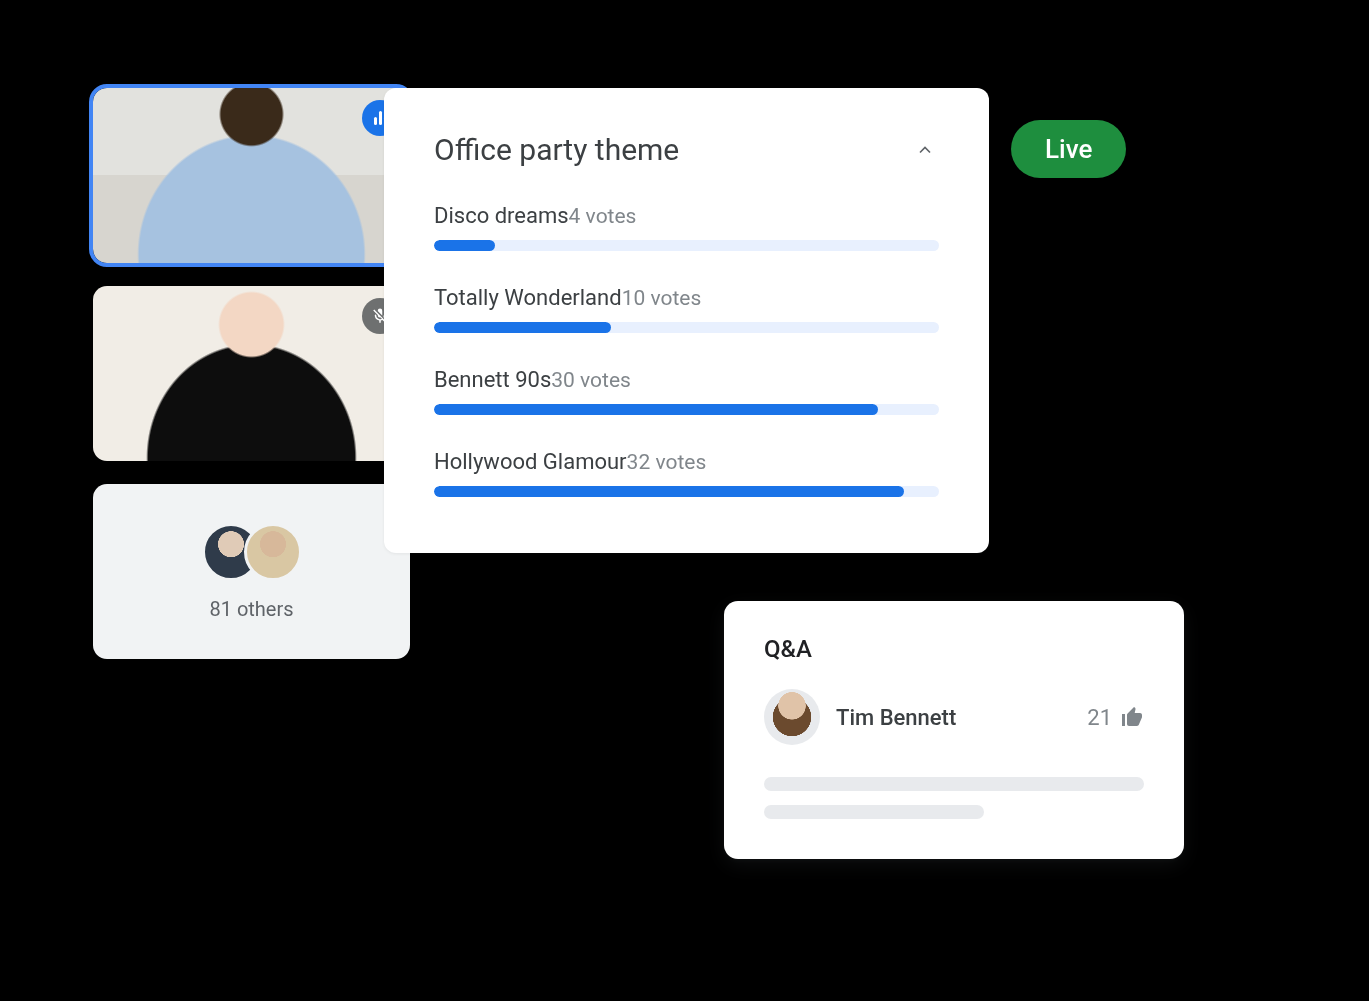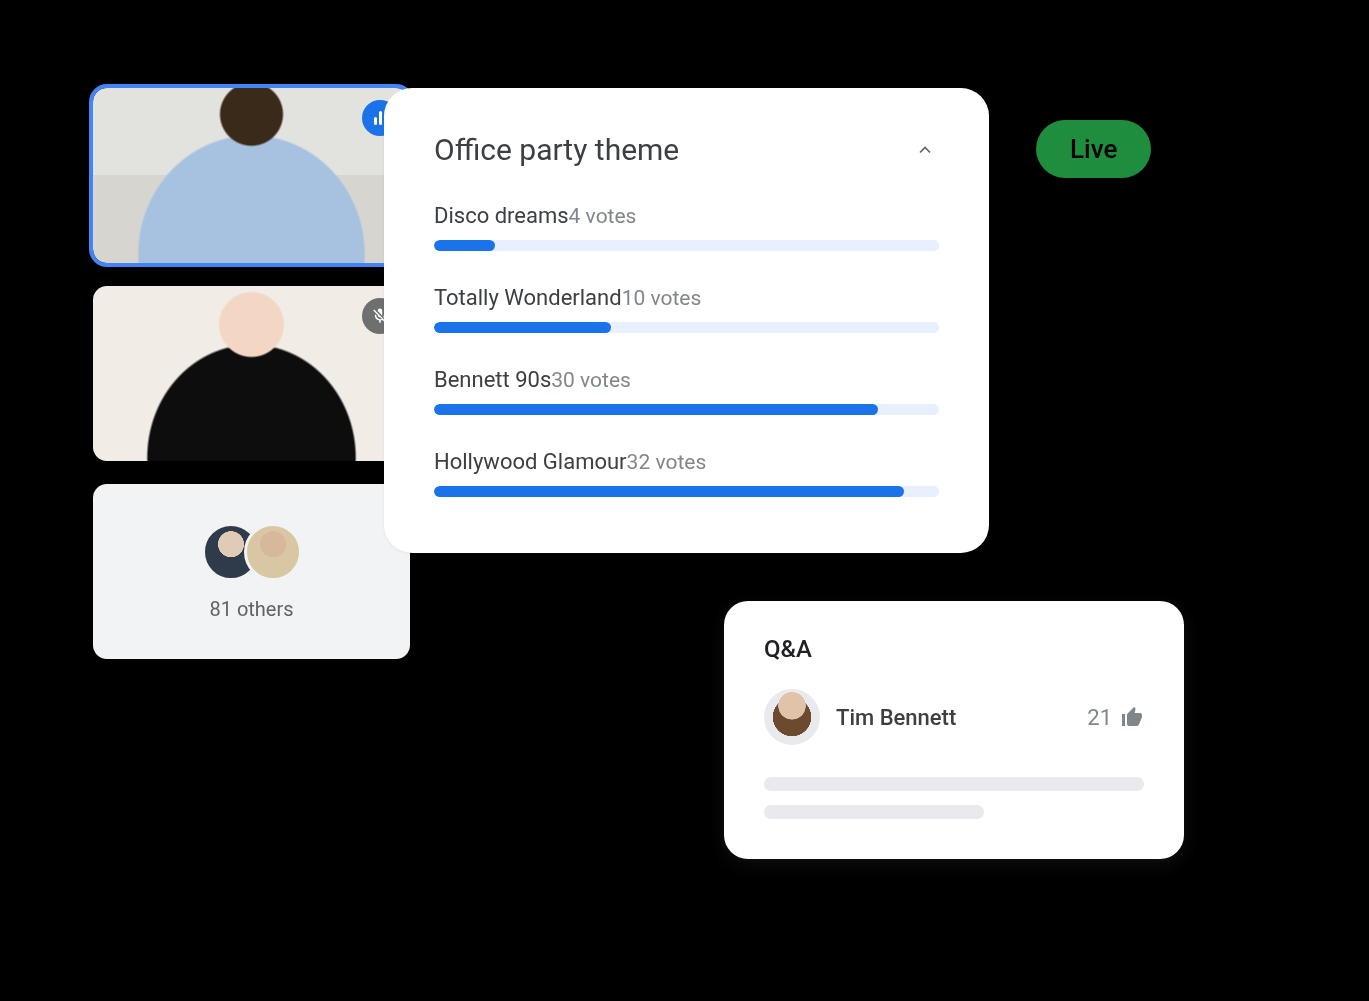--- a/index.html
+++ b/index.html
@@ -89,21 +89,21 @@
   .avatar-b { background: radial-gradient(circle at 50% 35%, #d7b89a 0 30%, transparent 31%), #d9c7a3; }
   .others-label { color: #5f6368; font-size: 20px; }
 
   
   .poll-card {
     position: absolute;
     left: 384px;
     top: 88px;
     width: 605px;
     background: #fff;
-    border-radius: 28px;
+    border-radius: 12px;
     padding: 44px 50px 55px 50px;
     box-shadow: 0 1px 3px rgba(60,64,67,.08);
   }
   .poll-header {
     display: flex;
     align-items: center;
     justify-content: space-between;
     margin-bottom: 36px;
   }
   .poll-title { font-size: 30px; color: #3c4043; font-weight: 400; }
@@ -128,38 +128,38 @@
   }
   .poll-fill {
     height: 100%;
     background: #1a73e8;
     border-radius: 6px;
   }
 
   
   .live-pill {
     position: absolute;
-    left: 1036px;
+    left: 1011px;
     top: 120px;
     background: #1e8e3e;
-    color: #000000;
+    color: #ffffff;
     font-size: 26px;
     font-weight: 500;
     padding: 14px 34px;
     border-radius: 999px;
   }
 
   
   .qa-card {
     position: absolute;
     left: 724px;
     top: 601px;
     width: 460px;
     background: #fff;
-    border-radius: 24px;
+    border-radius: 14px;
     padding: 34px 40px 40px 40px;
     box-shadow: 0 6px 20px rgba(60,64,67,.22), 0 2px 6px rgba(60,64,67,.12);
   }
   .qa-title { font-size: 24px; color: #202124; font-weight: 500; margin-bottom: 26px; }
   .qa-row {
     display: flex;
     align-items: center;
     gap: 16px;
     margin-bottom: 32px;
   }

